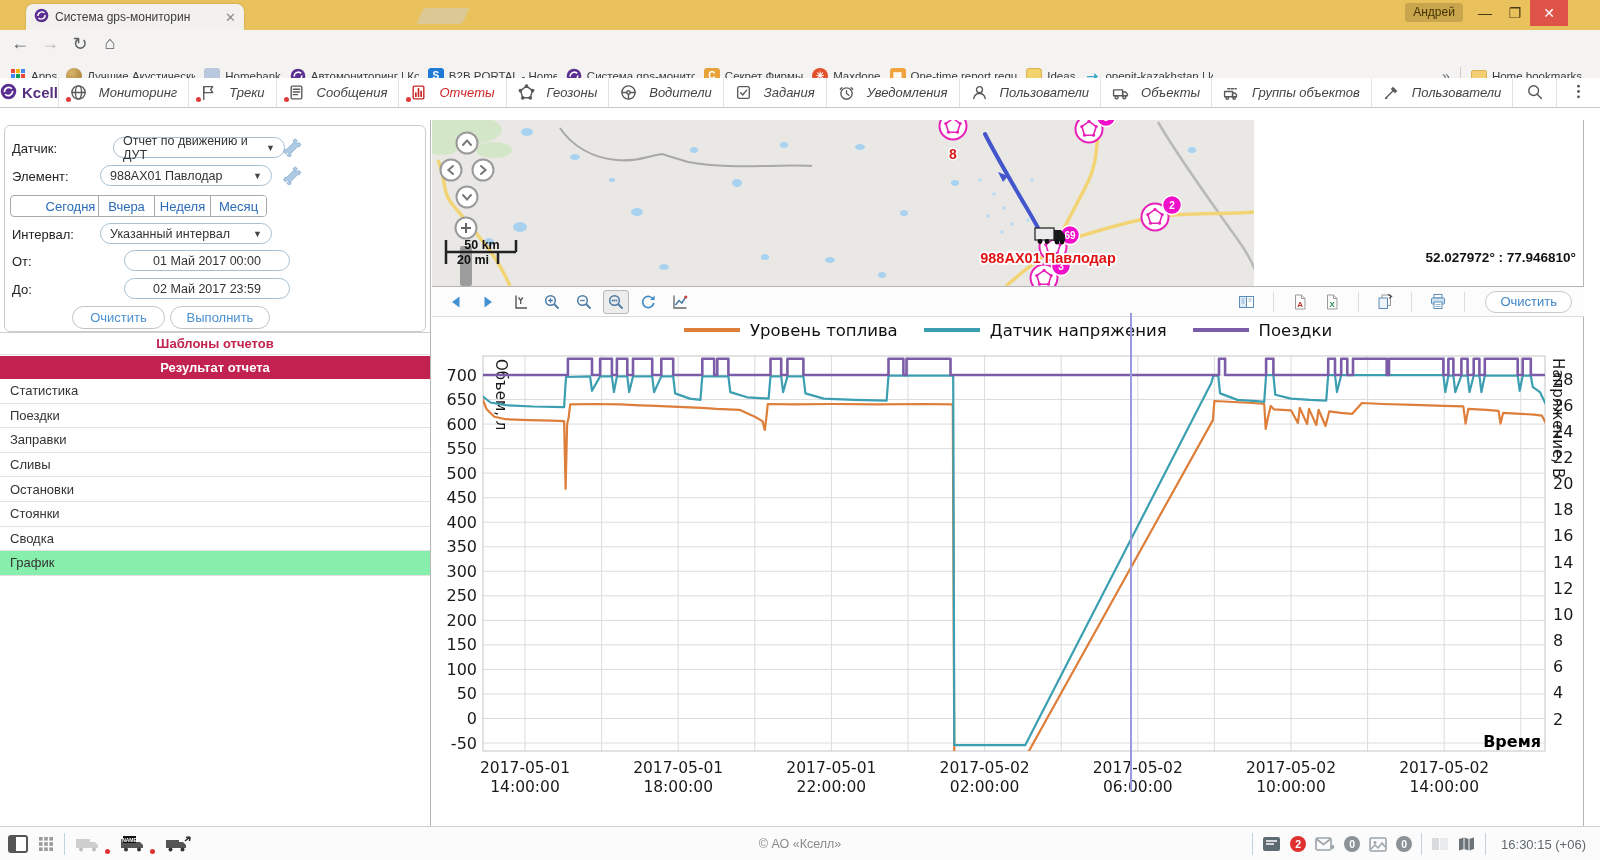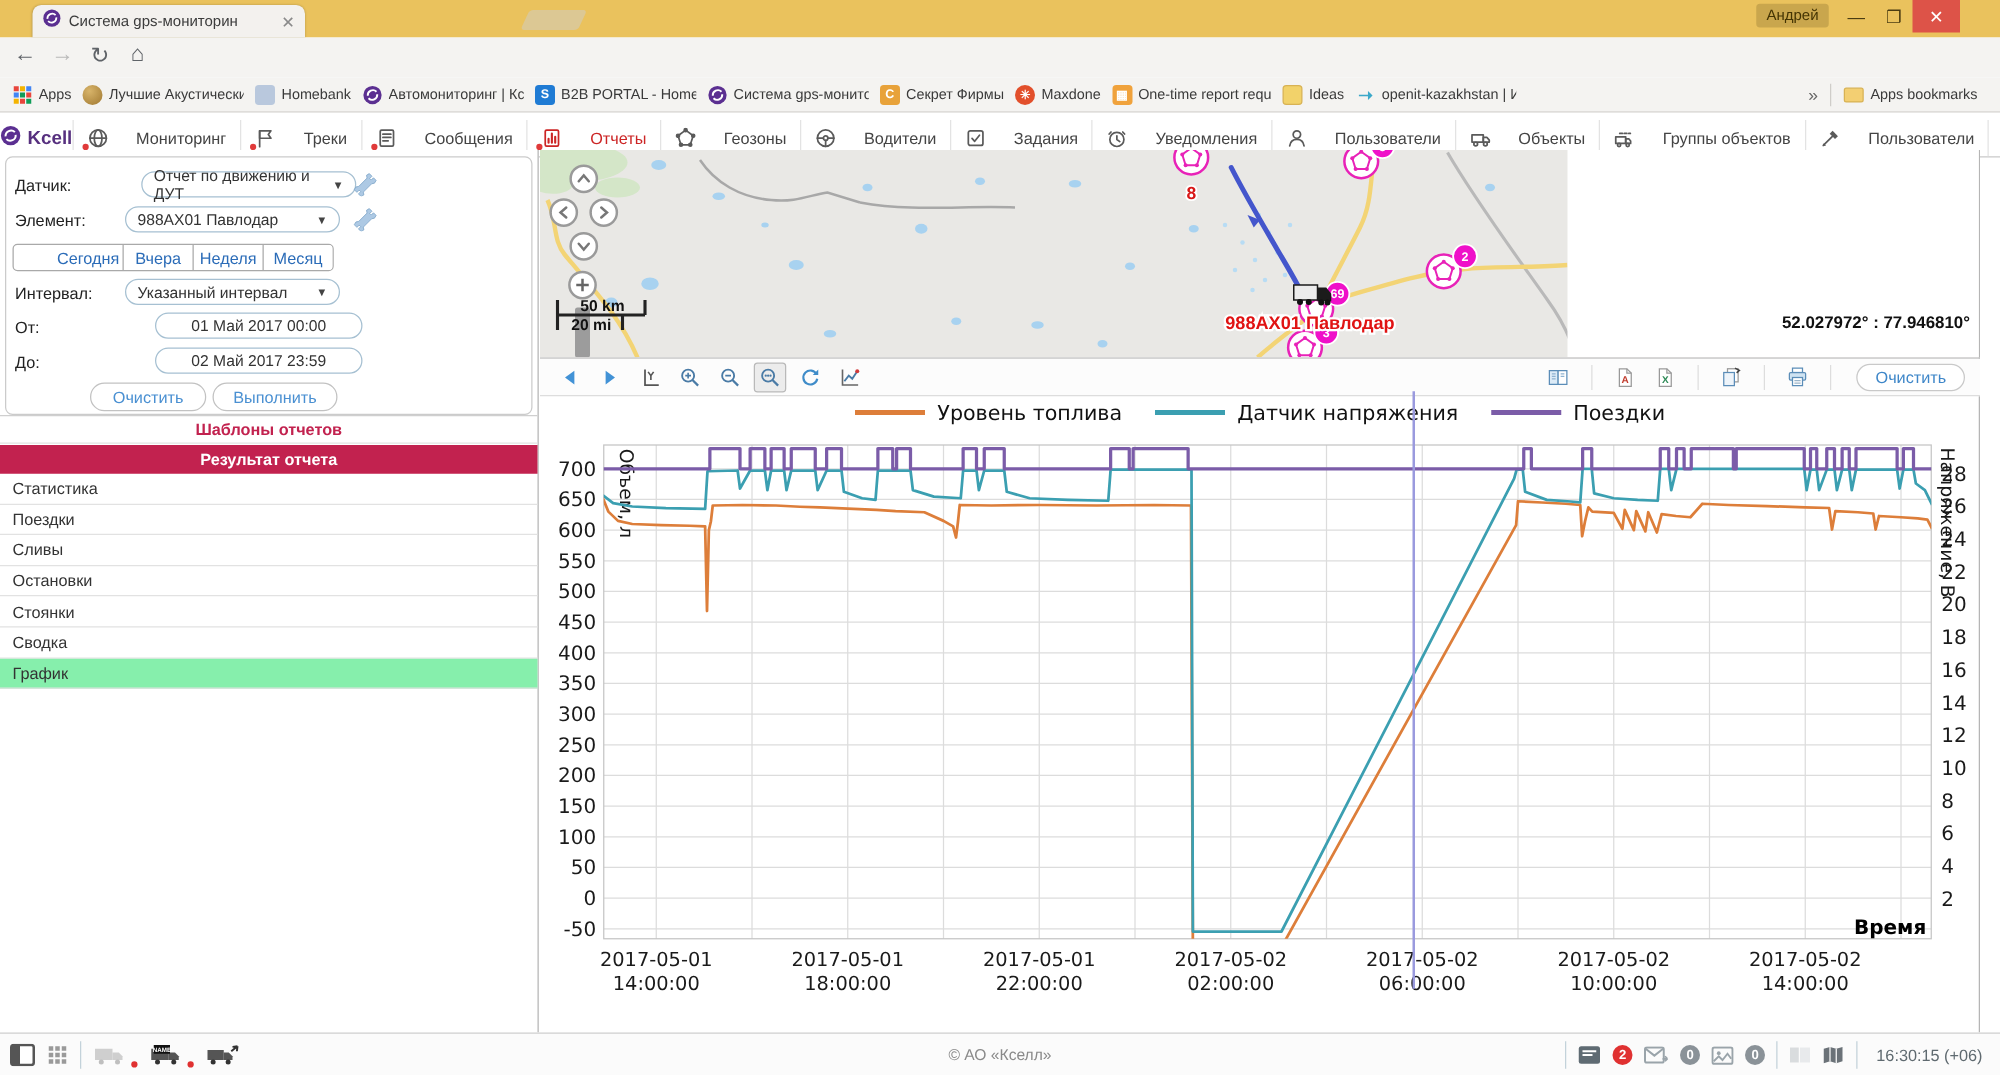--- a/index.html
+++ b/index.html
@@ -33,24 +33,24 @@
   #bm-left { display:flex; align-items:center; gap:9px; padding-left:10px; }
   .bm { display:flex; align-items:center; gap:5px; }
   .bm-label { font-size:11.5px; color:#3a3a3a; white-space:nowrap; max-width:108px; overflow:hidden; }
   .bm-ico { width:16px; height:16px; border-radius:3px; display:flex; align-items:center; justify-content:center; font-size:10px; font-weight:bold; color:#fff; flex:none; }
   #bm-right { position:absolute; right:18px; display:flex; align-items:center; gap:10px; }
   .bm-sep { width:1px; height:18px; background:#cfcdc9; }
   .chev { color:#666; font-size:14px; }
   .folder { width:16px; height:12px; background:#f3cf72; border:1px solid #d8b254; border-radius:2px; }
 
   
-  #appnav { position:absolute; left:0; top:96px; width:1600px; height:30px; background:#fff; border-bottom:1px solid #c9c9c9; display:flex; align-items:stretch; }
+  #appnav { position:absolute; left:0; top:78px; width:1600px; height:30px; background:#fff; border-bottom:1px solid #c9c9c9; display:flex; align-items:stretch; }
   #brand { width:122px; display:flex; align-items:center; justify-content:center; gap:5px; }
   #brand span { color:#57307f; font-weight:bold; font-size:15px; }
-  .nav-item { display:flex; align-items:center; gap:22px; padding:0 11px; border-left:1px solid #e3e3e3; font-size:13px; color:#444; position:relative; white-space:nowrap; }
+  .nav-item { display:flex; align-items:center; gap:12px; padding:0 11px; border-left:1px solid #e3e3e3; font-size:13px; color:#444; position:relative; white-space:nowrap;font-style:italic; }
   .nav-item .nico { color:#5a5a5a; display:flex; position:relative; }
   .nav-item.active { color:#cc2525; }
   .nav-item.active .nico { color:#cc2525; }
   .nav-dot { position:absolute; left:-4px; bottom:-1px; width:5px; height:5px; border-radius:50%; background:#e03a3a; }
   #nav-right { margin-left:auto; display:flex; align-items:stretch; }
   .nav-tool { display:flex; align-items:center; padding:0 13px; border-left:1px solid #e3e3e3; color:#555; font-size:13px; gap:6px; }
 
   
   #sidebar { position:absolute; left:0; top:120px; width:431px; height:706px; background:#fff; border-right:1px solid #b5b5b5; }
   #form-box { position:absolute; left:4px; top:5px; width:422px; height:207px; border:1px solid #cbcbcb; border-radius:6px; }
@@ -268,21 +268,21 @@
         <span class="bm">
           <span class="bm-ico" style="background:transparent;color:#3ba8c9;font-size:14px">➝</span>
           <span class="bm-label">openit-kazakhstan | И</span>
         </span>
       </div>
     <div id="bm-right">
       <span class="chev">»</span>
       <span class="bm-sep"></span>
       <span class="bm">
         <span class="folder"></span>
-        <span class="bm-label" style="max-width:150px">Apps bookmarks</span>
+        <span class="bm-label" style="max-width:150px">Home bookmarks</span>
       </span>
     </div>
   </div>
 
   <div id="appnav">
     <div id="brand">
       <span id="brand-logo"><svg width="17" height="17" viewBox="0 0 16 16">
             <circle cx="8" cy="8" r="7.3" fill="#5b2f91"></circle>
             <path d="M4.2 8.6a4.1 4.1 0 0 1 7-3.2" stroke="#fff" stroke-width="1.5" fill="none"></path>
             <path d="M11.8 7.4a4.1 4.1 0 0 1-7 3.2" stroke="#fff" stroke-width="1.5" fill="none"></path>
@@ -492,20 +492,21 @@
 
     <div class="sb-header" id="hdr-templates">
         <span>Шаблоны отчетов</span>
       </div>
     <div class="sb-header" id="hdr-result">
         <span>Результат отчета</span>
       </div>
     <div id="report-rows">
         <div class="report-row">Статистика</div>
         <div class="report-row">Поездки</div>
+        <div class="report-row">Заправки</div>
         <div class="report-row">Сливы</div>
         <div class="report-row">Остановки</div>
         <div class="report-row">Стоянки</div>
         <div class="report-row">Сводка</div>
         <div class="report-row active">График</div>
       </div>
   </div>
 
   <div id="map-panel">
     <svg id="map-svg" width="1152" height="166" viewBox="0 0 1152 166">

